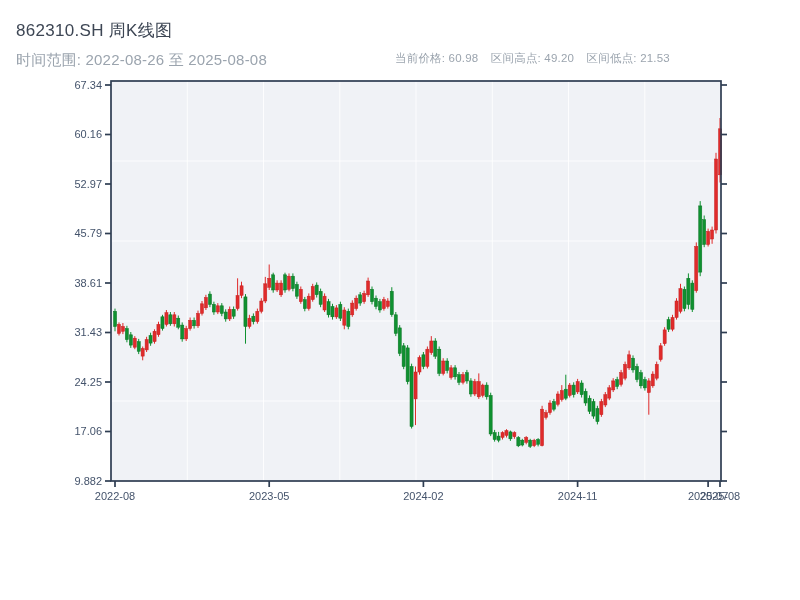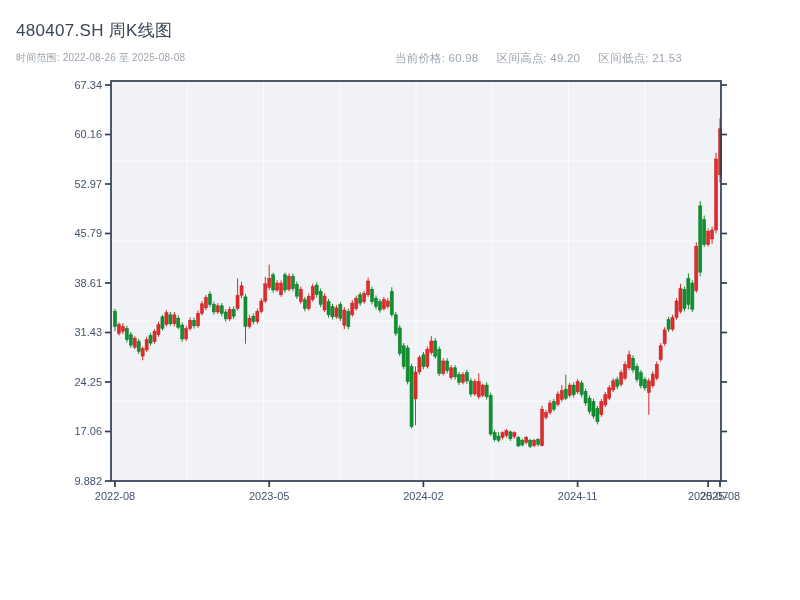--- a/index.html
+++ b/index.html
@@ -7,27 +7,27 @@
     width:800px;height:600px;position:relative;overflow:hidden;
     background:#ffffff;
     font-family:"Liberation Sans","DejaVu Sans",sans-serif;
   }
   .title{
     position:absolute;left:16px;top:21px;
     font-size:17px;line-height:20px;color:#3d4654;letter-spacing:.3px;
   }
   .meta-left{
     position:absolute;left:16px;top:51px;
-    font-size:10px;color:#9ba4ae;letter-spacing:.2px;
+    font-size:15px;color:#9ba4ae;letter-spacing:.2px;
   }
   .meta-right{
     position:absolute;left:395px;top:51px;
     font-size:11.5px;color:#9ba4ae;letter-spacing:.2px;white-space:nowrap;
   }
-  .meta-right .stat{margin-right:15px;}
+  .meta-right .stat{margin-right:9px;}
   #chart-wrap{position:absolute;left:0;top:0;width:800px;height:509px;}
   svg{display:block;}
   text{font-family:"Liberation Sans","DejaVu Sans",sans-serif;}
 </style>
 </head>
 <body>
 
 <div id="chart-wrap">
   <svg id="kline-svg" width="800" height="600" viewBox="0 0 800 600">
       <rect x="111" y="81" width="610" height="400" fill="#f0f2f6"></rect>
@@ -393,19 +393,19 @@
       <text x="423.4" y="500" text-anchor="middle" font-size="11" fill="#44536b">2024-02</text>
       <line x1="577.6" y1="481" x2="577.6" y2="487" stroke="#2e3d52" stroke-width="1.7"></line>
       <text x="577.6" y="500" text-anchor="middle" font-size="11" fill="#44536b">2024-11</text>
       <line x1="708.1" y1="481" x2="708.1" y2="487" stroke="#2e3d52" stroke-width="1.7"></line>
       <text x="708.1" y="500" text-anchor="middle" font-size="11" fill="#44536b">2025-07</text>
       <line x1="720.0" y1="481" x2="720.0" y2="487" stroke="#2e3d52" stroke-width="1.7"></line>
       <text x="720.0" y="500" text-anchor="middle" font-size="11" fill="#44536b">2025-08</text>
     </svg>
 </div>
 
-<div class="title">480407.SH 周K线图</div>
+<div class="title">862310.SH 周K线图</div>
 <div class="meta-left">时间范围: 2022-08-26 至 2025-08-08</div>
 <div class="meta-right">
   <span class="stat">当前价格: 60.98</span>
   <span class="stat">区间高点: 49.20</span>
   <span class="stat">区间低点: 21.53</span>
 </div>
 
 </body></html>

